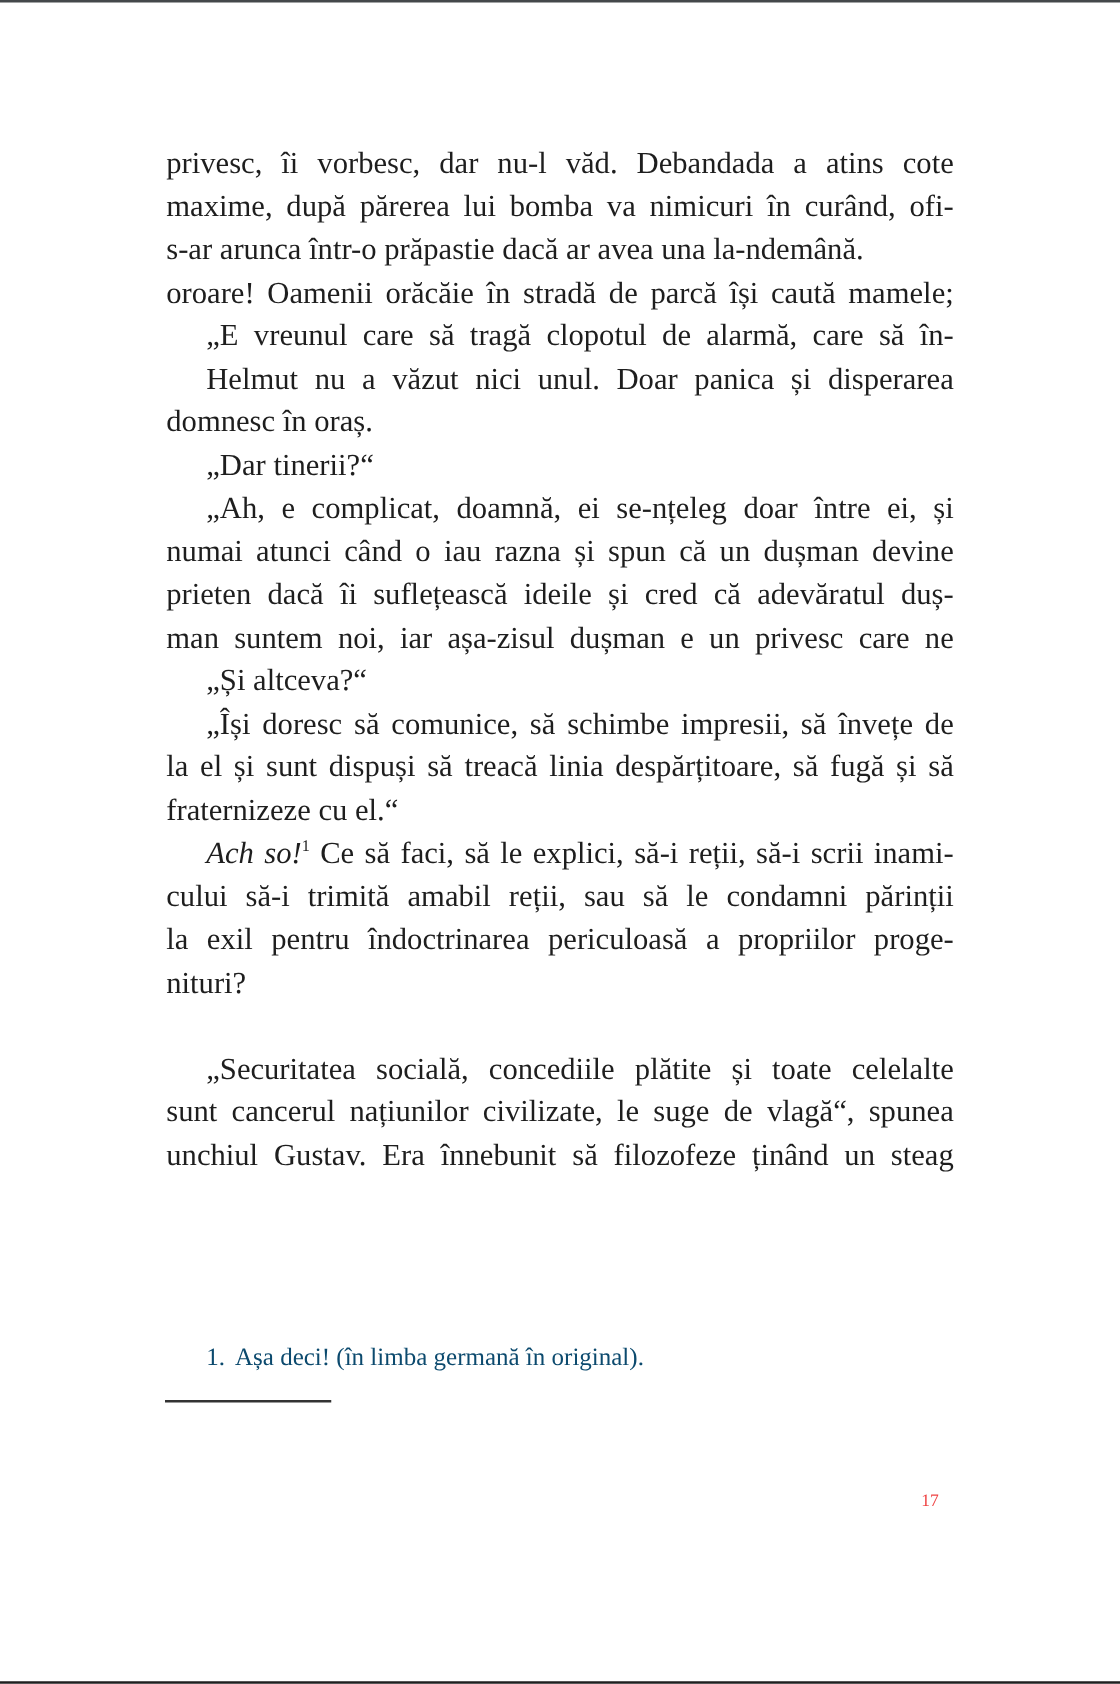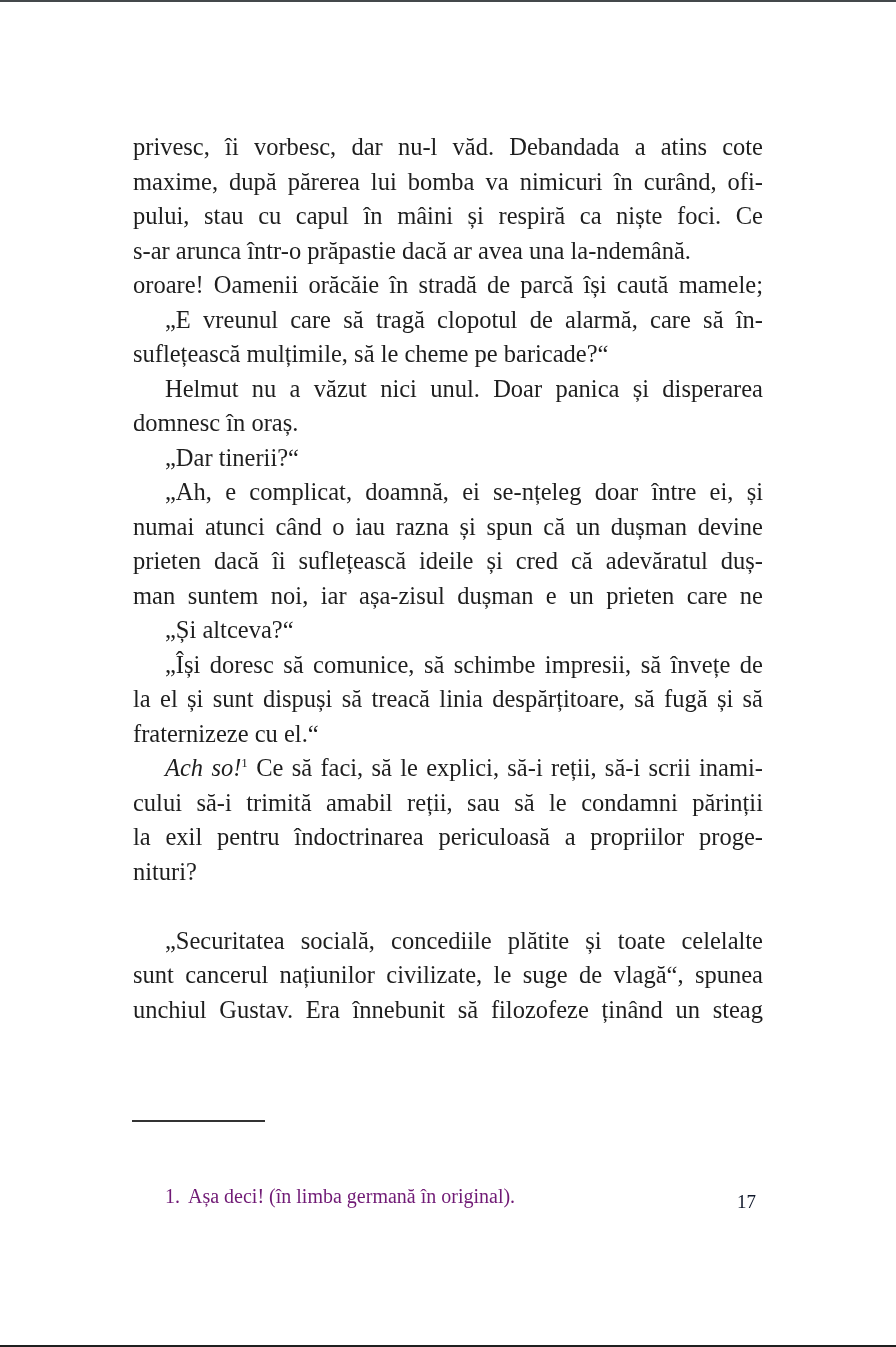--- a/index.html
+++ b/index.html
@@ -4,61 +4,59 @@
 <style>
   html, body { margin: 0; padding: 0; background: #ffffff; }
   body {
     width: 896px; height: 1347px; position: relative; overflow: hidden;
     font-family: "Liberation Serif", "DejaVu Serif", serif;
     color: #1e1e1e;
   }
   .top-border { position: absolute; left: 0; top: 0; width: 896px; height: 2px; background: #44484b; }
   .bottom-border { position: absolute; left: 0; top: 1345px; width: 896px; height: 2px; background: #1f1f1f; }
   .text-block {
-    position: absolute; left: 133px; top: 130px; width: 630px;
+    position: absolute; left: 133px; top: 114px; width: 630px;
     font-size: 24.5px; line-height: 34.5px;
     text-align: justify;
     hyphens: manual;
   }
   .line { display: block; text-align: justify; text-align-last: justify; }
   .line.end { text-align-last: left; }
   .indent { padding-left: 32px; }
   em { }
   sup { font-size: 13px; vertical-align: 9px; line-height: 0; }
   .footnote-rule { position: absolute; left: 132px; top: 1120px; width: 133px; height: 1.5px; background: #333; }
   .footnote {
-    position: absolute; left: 165px; top: 1182px;
-    font-size: 20px; line-height: 28px; color: #701a75;
+    position: absolute; left: 165px; top: 1072px;
+    font-size: 20px; line-height: 28px; color: #0c4a6e;
   }
   .footnote .num { margin-right: 8px; }
   .page-number {
     position: absolute; left: 737px; top: 1187px;
-    font-size: 19px; line-height: 30px; color: #0f172a;
+    font-size: 14px; line-height: 30px; color: #ef4444;
   }
 </style>
 </head>
 <body>
 
 <div class="top-border"></div>
 
 <div class="text-block">
   <span class="line">privesc, îi vorbesc, dar nu-l văd. Debandada a atins cote</span>
   <span class="line">maxime, după părerea lui bomba va nimicuri în curând, ofi-</span>
-  <span class="line">pului, stau cu capul în mâini și respiră ca niște foci. Ce</span>
   <span class="line end">s-ar arunca într-o prăpastie dacă ar avea una la-ndemână.</span>
   <span class="line">oroare! Oamenii orăcăie în stradă de parcă își caută mamele;</span>
   <span class="line indent">„E vreunul care să tragă clopotul de alarmă, care să în-</span>
-  <span class="line end">suflețească mulțimile, să le cheme pe baricade?“</span>
   <span class="line indent">Helmut nu a văzut nici unul. Doar panica și disperarea</span>
   <span class="line end">domnesc în oraș.</span>
   <span class="line indent end">„Dar tinerii?“</span>
   <span class="line indent">„Ah, e complicat, doamnă, ei se-nțeleg doar între ei, și</span>
   <span class="line">numai atunci când o iau razna și spun că un dușman devine</span>
   <span class="line">prieten dacă îi suflețească ideile și cred că adevăratul duș-</span>
-  <span class="line">man suntem noi, iar așa-zisul dușman e un prieten care ne</span>
+  <span class="line">man suntem noi, iar așa-zisul dușman e un privesc care ne</span>
   <span class="line indent end">„Și altceva?“</span>
   <span class="line indent">„Își doresc să comunice, să schimbe impresii, să învețe de</span>
   <span class="line">la el și sunt dispuși să treacă linia despărțitoare, să fugă și să</span>
   <span class="line end">fraternizeze cu el.“</span>
   <span class="line indent"><em>Ach so!</em><sup>1</sup><span> Ce să faci, să le explici, să-i reții, să-i scrii inami-</span></span>
   <span class="line">cului să-i trimită amabil reții, sau să le condamni părinții</span>
   <span class="line">la exil pentru îndoctrinarea periculoasă a propriilor proge-</span>
   <span class="line end">nituri?</span>
   <span class="line end">&nbsp;</span>
   <span class="line indent">„Securitatea socială, concediile plătite și toate celelalte</span>

